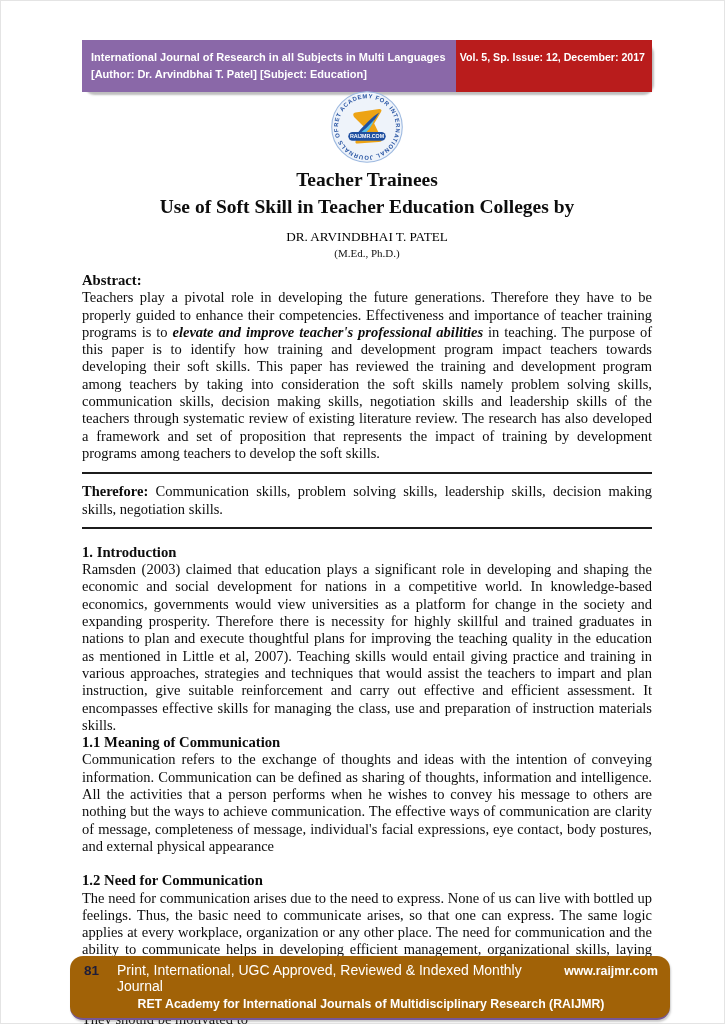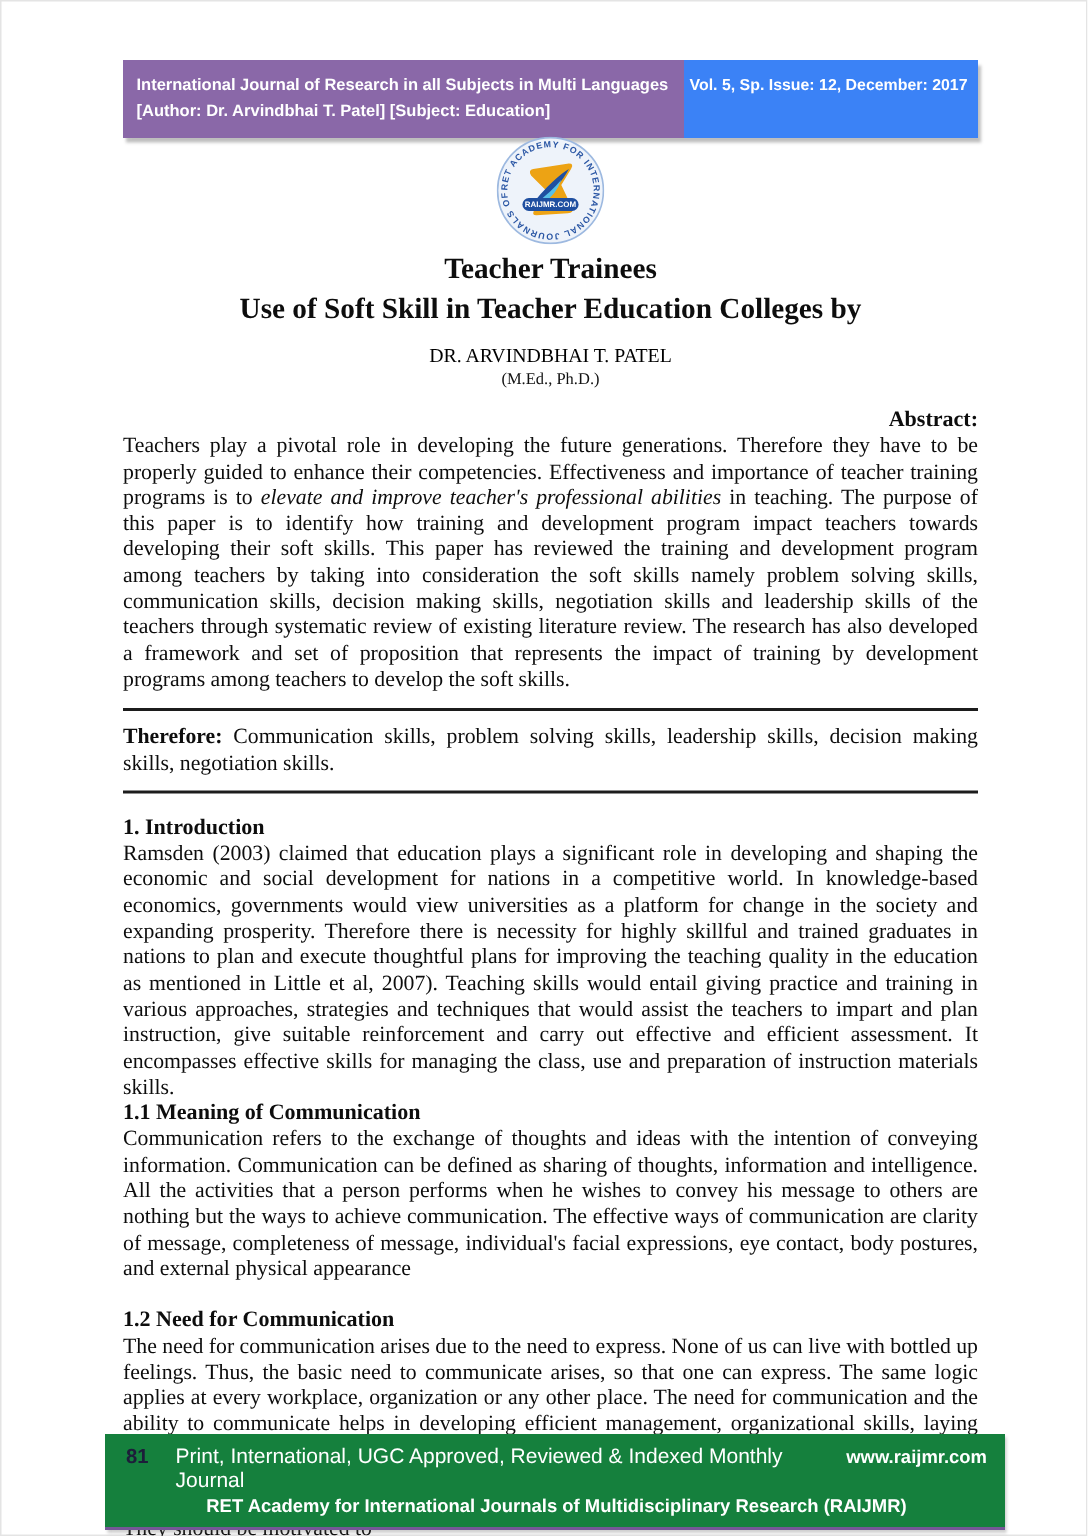--- a/index.html
+++ b/index.html
@@ -15,73 +15,75 @@
     border:1px solid #e4e4e4;
     pointer-events:none;
   }
 
   
   .header-bar {
     position:absolute; left:82px; top:40px; width:570px; height:52px;
     display:flex;
     font-family:"Liberation Sans", sans-serif;
     box-shadow:2px 3px 2px rgba(70,70,70,.35);
+    border-radius:11px;
   }
   .header-left {
     width:380px; box-sizing:border-box;
     background:#8a68a8; color:#ffffff;
     font-weight:bold; font-size:11px; line-height:17px;
     padding:9px 8px 0 9px; white-space:nowrap; overflow:hidden;
   }
   .header-right {
     flex:1; box-sizing:border-box;
-    background:#3b82f6; color:#ffffff;
+    background:#b91c1c; color:#ffffff;
     font-weight:bold; font-size:10.6px; line-height:17px;
     text-align:right; padding:9px 7px 0 4px; white-space:nowrap;
   }
 
   
   .logo-wrap { position:absolute; left:331px; top:91px; width:72px; height:72px; }
   .logo-wrap svg { width:100%; height:100%; }
 
   
   .content { position:absolute; left:82px; top:166px; width:570px; }
 
   .paper-title {
     text-align:center; font-weight:bold;
     font-size:19.5px; line-height:27px; color:#0d0d0d;
   }
   .author-name { text-align:center; font-size:13.2px; margin-top:9px; color:#000000; }
   .author-cred { text-align:center; font-size:11px; margin-top:2px; color:#111; }
 
   .sec-heading { font-weight:bold; font-size:14.7px; line-height:17.3px; color:#0d0d0d; }
-  .abstract-heading { margin-top:13px;text-align:right; }
+  .abstract-heading { margin-top:13px; }
   p.body-text {
     margin:0; font-size:14.5px; line-height:17.3px;
     text-align:justify; color:#0d0d0d;
   }
-  .em-phrase { font-weight:normal; font-style:italic; }
+  .em-phrase { font-weight:bold; font-style:italic; }
 
   .rule { border:none; border-top:2px solid #1c1c1c; margin:0; }
   .rule-top { margin-top:10px; }
   .rule-bottom { margin-top:9px; }
   .keywords-p { margin-top:9px !important; }
   .kw-label { font-weight:bold; }
 
   .intro-heading { margin-top:15px; }
   .h12 { margin-top:17px; }
 
   
   .footer-bar {
     position:absolute; left:70px; top:956px; width:600px; box-sizing:border-box;
-    background:#15803d;
+    background:#a16207;
     border-bottom:2px solid #755797;
     padding:6px 12px 7px 14px;
     font-family:"Liberation Sans", sans-serif;
     box-shadow:1px 2px 2px rgba(90,90,90,.3);
+    border-radius:13px;
   }
   .footer-row1 { display:flex; align-items:baseline; }
   .footer-pagenum { color:#1d1d3a; font-weight:bold; font-size:13.5px; margin-right:18px; }
   .footer-line1 { color:#ffffff; font-weight:normal; font-size:14px; }
   .footer-url { margin-left:auto; color:#ffffff; font-weight:bold; font-size:12.3px; }
   .footer-line2 { text-align:center; color:#ffffff; font-weight:bold; font-size:12.3px; margin-top:3px; }
 </style>
 </head>
 <body>
 

